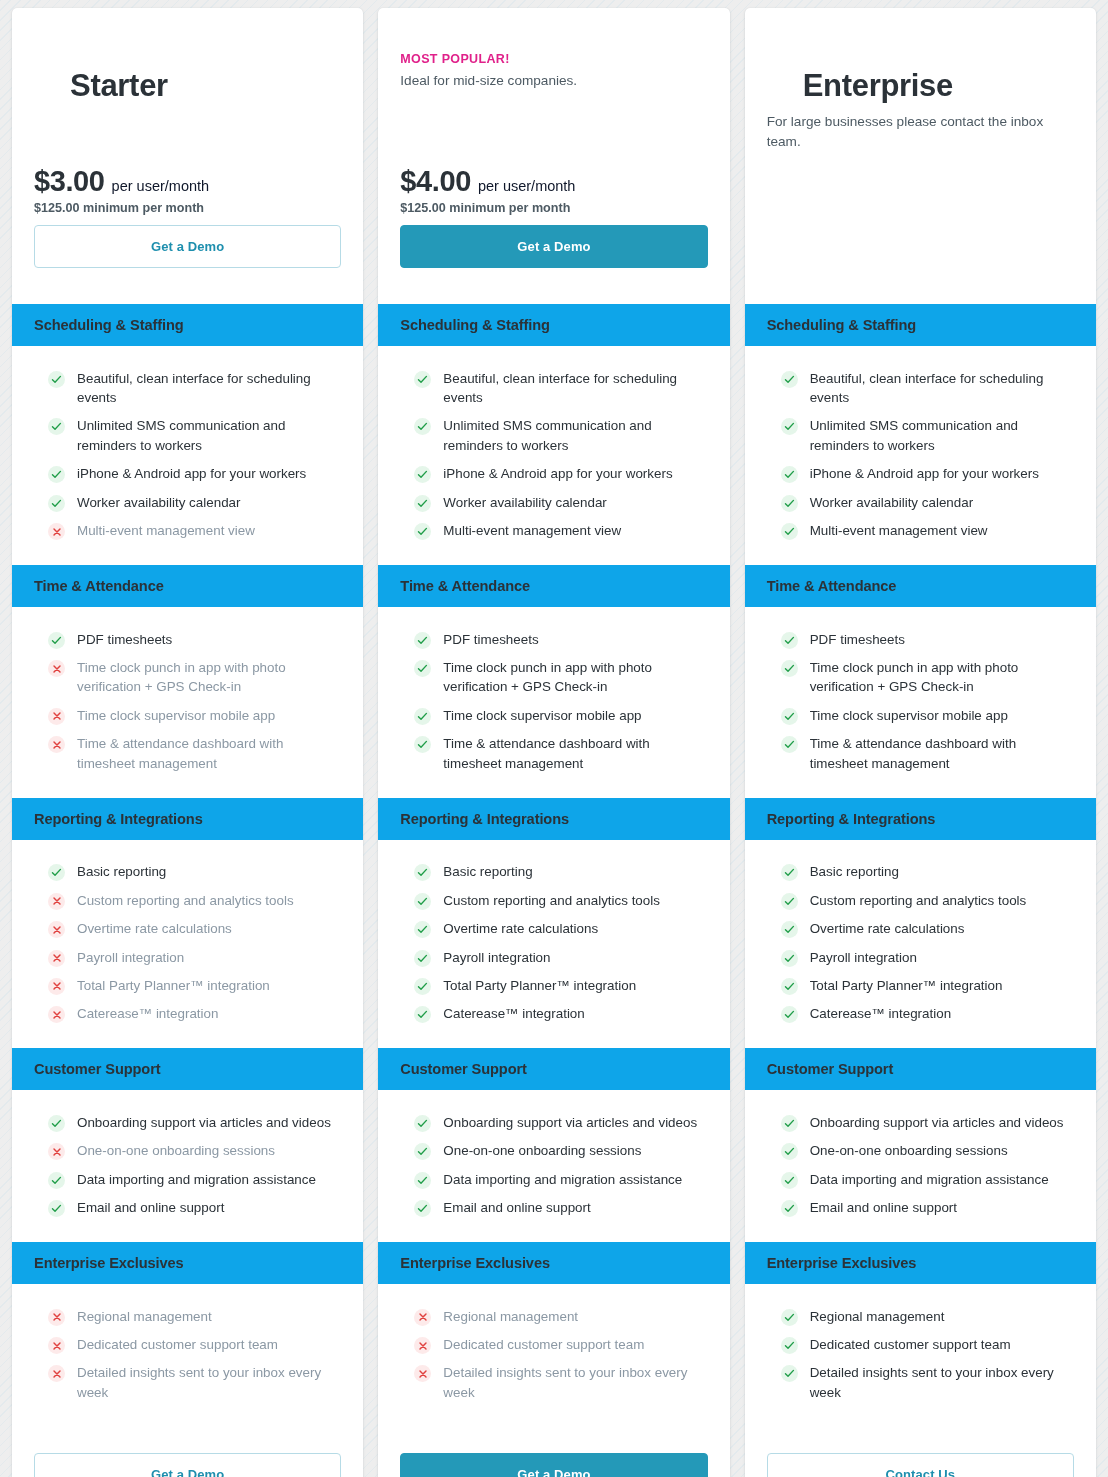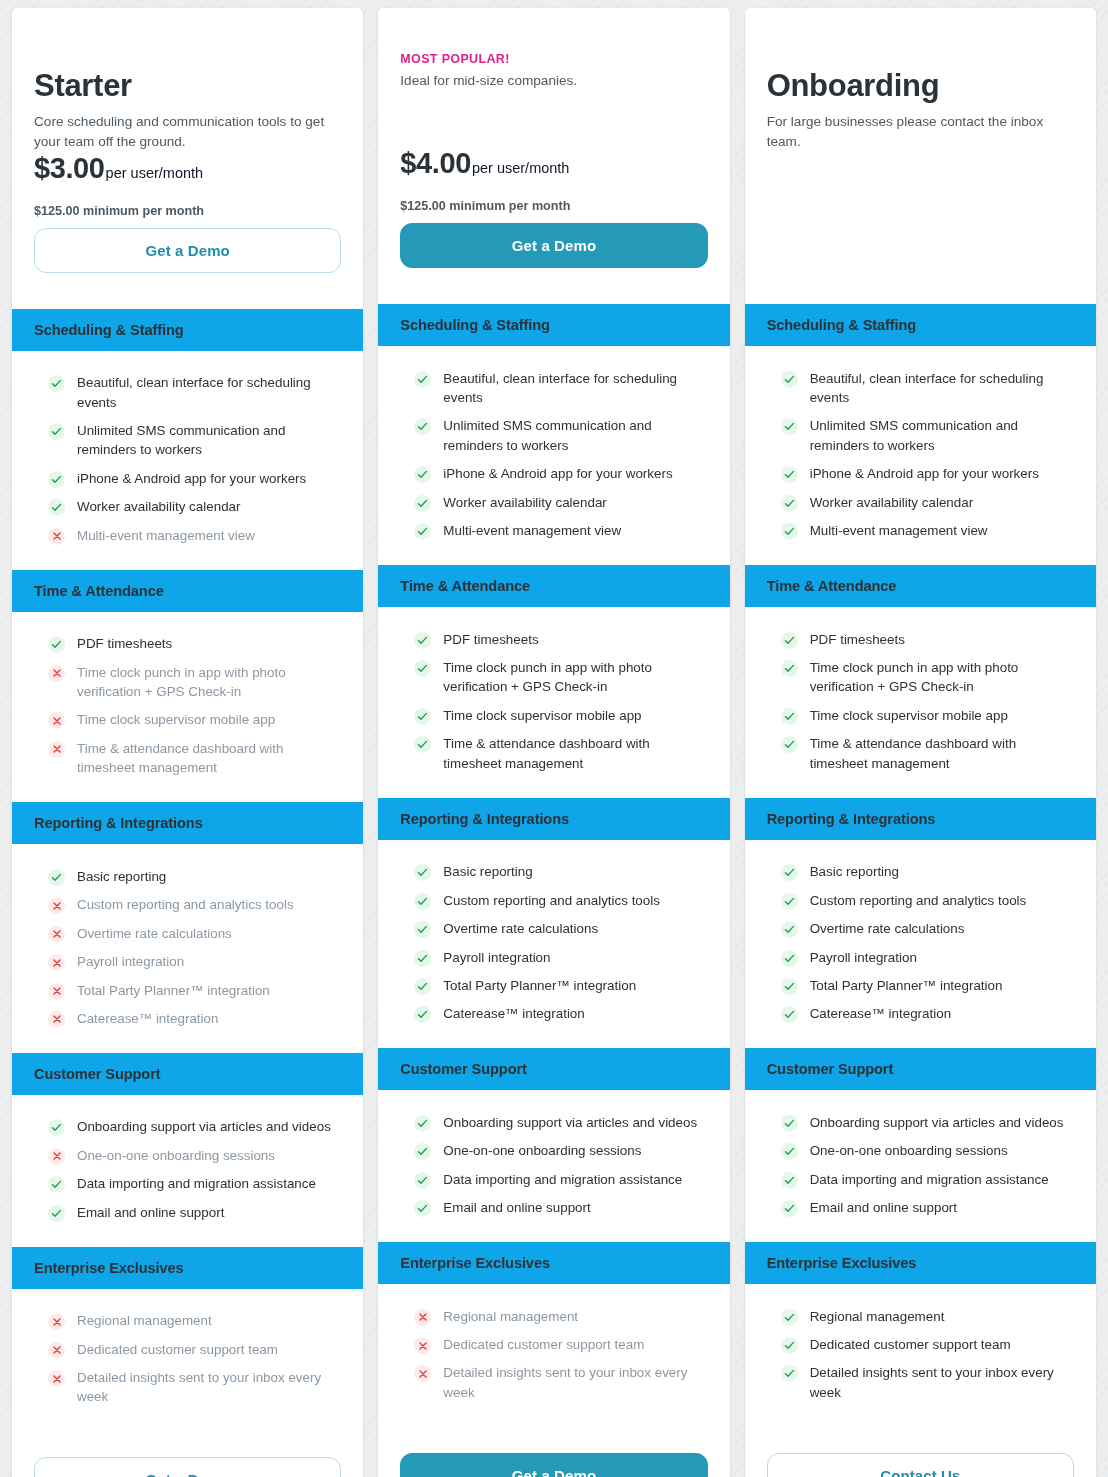--- a/index.html
+++ b/index.html
@@ -60,36 +60,37 @@
     margin-bottom: 5px;
   }
 
   .plan-name {
     font-size: 31px;
     font-weight: bold;
     color: #2b3238;
     letter-spacing: -0.3px;
     line-height: 1.15;
     margin-bottom: 8px;
+    margin-left: 36px;
   }
 
   .plan-desc {
     font-size: 13.6px;
     color: #4d5a63;
     line-height: 1.47;
     max-width: 305px;
   }
 
   .price-block { margin-top: auto; padding-bottom: 14px; }
 
   .price-row {
     display: flex;
     align-items: baseline;
-    gap: 1px;
-    margin-bottom: 19px;
+    gap: 7px;
+    margin-bottom: 3px;
   }
   .price-amount {
     font-size: 29px;
     font-weight: bold;
     color: #2b3238;
     letter-spacing: -0.4px;
   }
   .price-unit {
     font-size: 14.5px;
     color: #0f172a;
@@ -98,22 +99,22 @@
     font-size: 12.6px;
     color: #4d5a63;
     font-weight: bold;
   }
 
   .cta {
     display: block;
     width: 100%;
     text-align: center;
     padding: 13px 10px;
-    border-radius: 12px;
-    font-size: 15px;
+    border-radius: 4px;
+    font-size: 13px;
     font-weight: bold;
     letter-spacing: 0.1px;
     cursor: pointer;
     text-decoration: none;
     margin-top: 10px;
   }
   .cta.outline {
     border: 1px solid #b6dbe6;
     background: #ffffff;
     color: #1e8fae;
@@ -171,21 +172,20 @@
 
   .card-footer { padding: 16px 22px 26px 22px; }
 </style>
 </head>
 <body>
 
 <div class="pricing-grid">
     <div class="plan-card">
       <div class="plan-head">
         <h2 class="plan-name">Starter</h2>
-        <p class="plan-desc">Core scheduling and communication tools to get your team off the ground.</p>
         <div class="price-block">
           <div class="price-row">
             <span class="price-amount">$3.00</span>
             <span class="price-unit">per user/month</span>
           </div>
           <div class="price-min">$125.00 minimum per month</div>
           <a class="cta outline">Get a Demo</a>
         </div>
       </div>
       <div class="section-band">Scheduling &amp; Staffing</div>
@@ -588,21 +588,21 @@
           <span class="feature-text no">Detailed insights sent to your inbox every week</span>
         </li>
       </ul>
       <div class="card-spacer"></div>
       <div class="card-footer">
         <a class="cta solid">Get a Demo</a>
       </div>
     </div>
     <div class="plan-card">
       <div class="plan-head">
-        <h2 class="plan-name">Onboarding</h2>
+        <h2 class="plan-name">Enterprise</h2>
         <p class="plan-desc">For large businesses please contact the inbox team.</p>
       </div>
       <div class="section-band">Scheduling &amp; Staffing</div>
       <ul class="feature-list">
         <li class="feature-item">
           <span class="feature-icon yes">
             <svg width="11" height="11" viewBox="0 0 12 12" fill="none" aria-hidden="true">
               <path d="M1.6 6.2 L4.4 9 L10.3 2.6" stroke="#1f9d48" stroke-width="1.5" stroke-linecap="round" stroke-linejoin="round"></path>
             </svg>
           </span>

